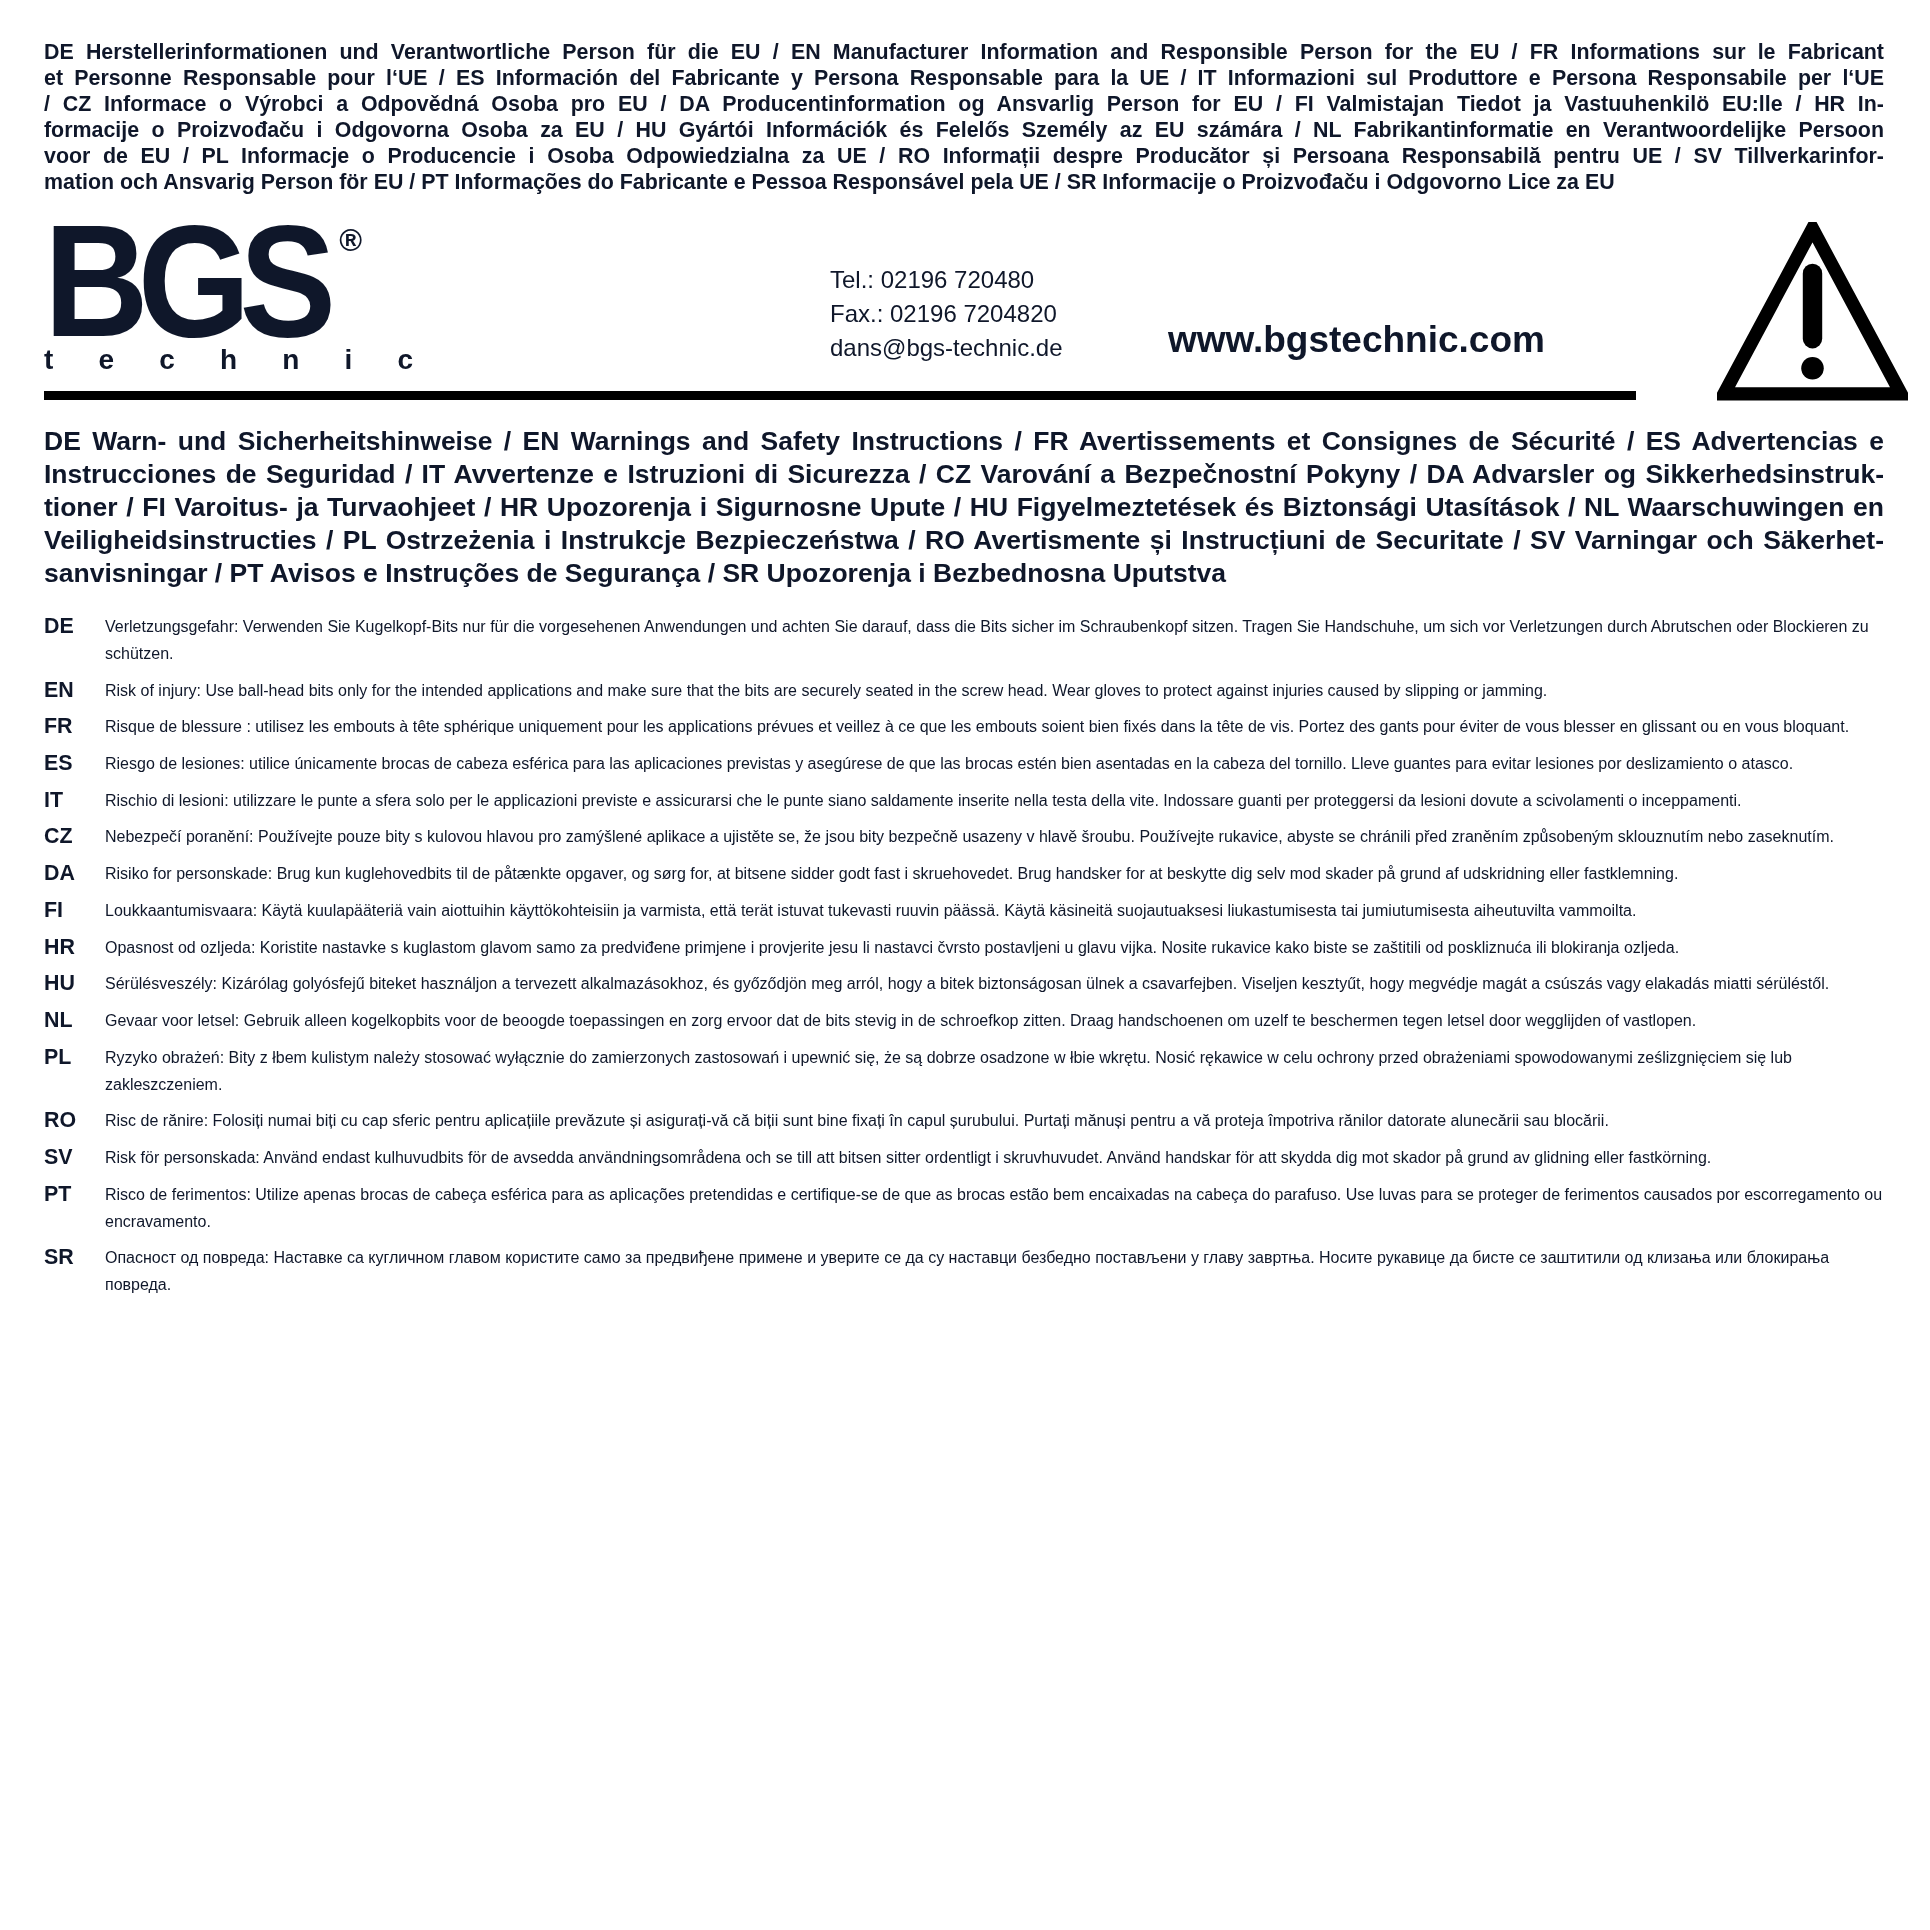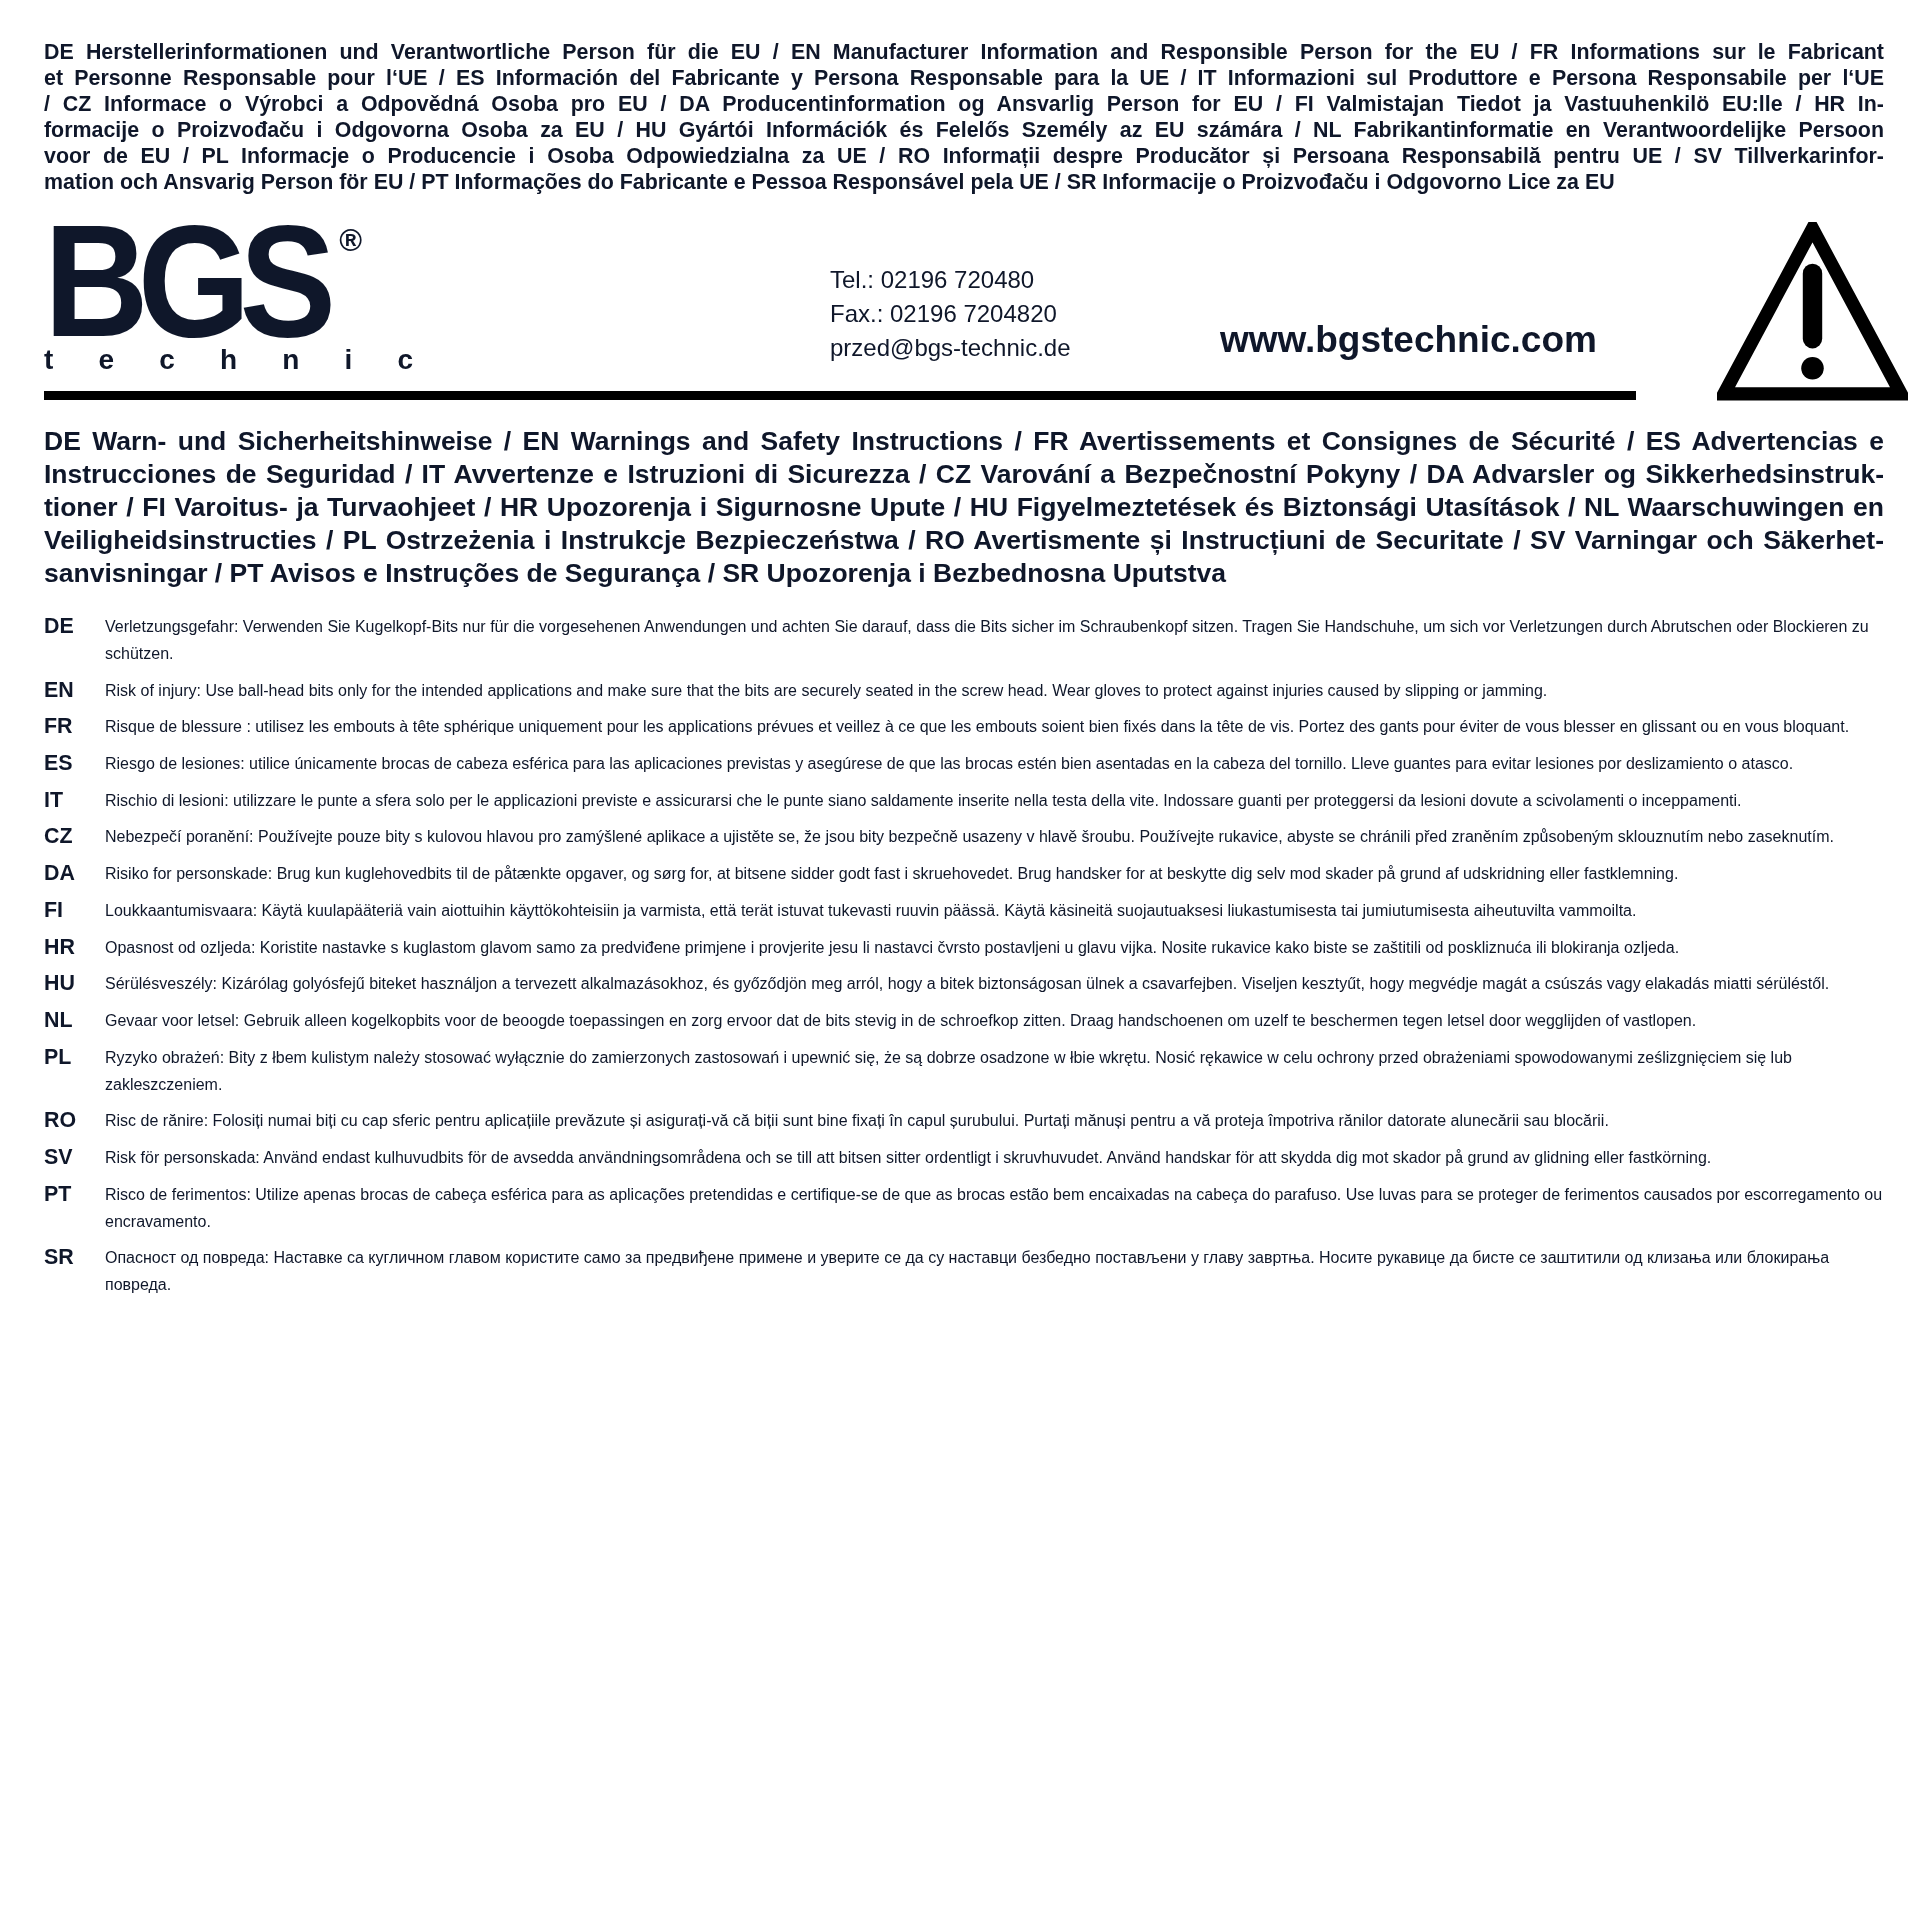--- a/index.html
+++ b/index.html
@@ -60,21 +60,21 @@
     position: absolute;
     top: 263px;
     font-size: 24px;
     line-height: 34px;
     white-space: nowrap;
   }
   #company-block { left: 434px; }
   #contact-block { left: 830px; }
   #website {
     position: absolute;
-    left: 1220px; top: 319px;
+    left: 1168px; top: 319px;
     font-size: 37px;
     font-weight: bold;
     white-space: nowrap;
   }
   #warning-triangle {
     position: absolute;
     left: 1717px; top: 222px;
     width: 191px; height: 179px;
   }
   #divider {
@@ -131,21 +131,21 @@
   <div id="logo">
     <span id="logo-text">BGS</span>
     <span id="logo-reg">®</span>
     <div id="logo-sub">t e c h n i c</div>
   </div>
 
 
   <div id="contact-block" class="addr-block">
     <div>Tel.: 02196 720480</div>
     <div>Fax.: 02196 7204820</div>
-    <div>przed@bgs-technic.de</div>
+    <div>dans@bgs-technic.de</div>
   </div>
 
   <div id="website">www.bgstechnic.com</div>
 
   <svg id="warning-triangle" viewBox="0 0 246 230" xmlns="http://www.w3.org/2000/svg">
     <polygon points="123,8 237,221 9,221" fill="#ffffff" stroke="#000000" stroke-width="17" stroke-linejoin="miter"></polygon>
     <line x1="123" y1="66" x2="123" y2="150" stroke="#000000" stroke-width="25" stroke-linecap="round"></line>
     <circle cx="123" cy="188" r="14.5" fill="#000000"></circle>
   </svg>
 

